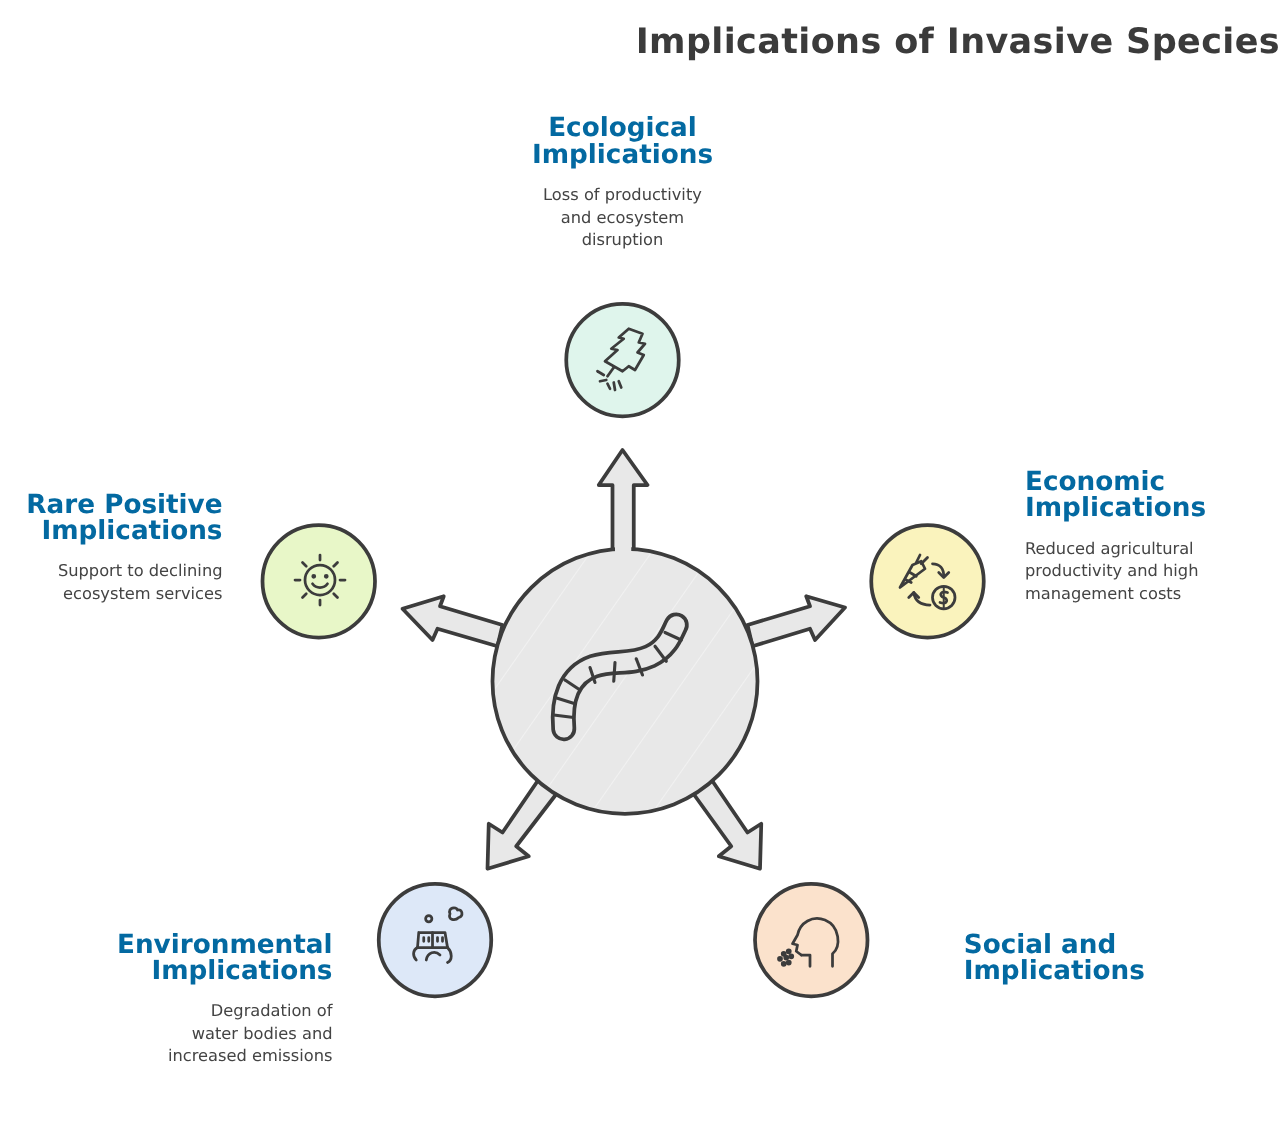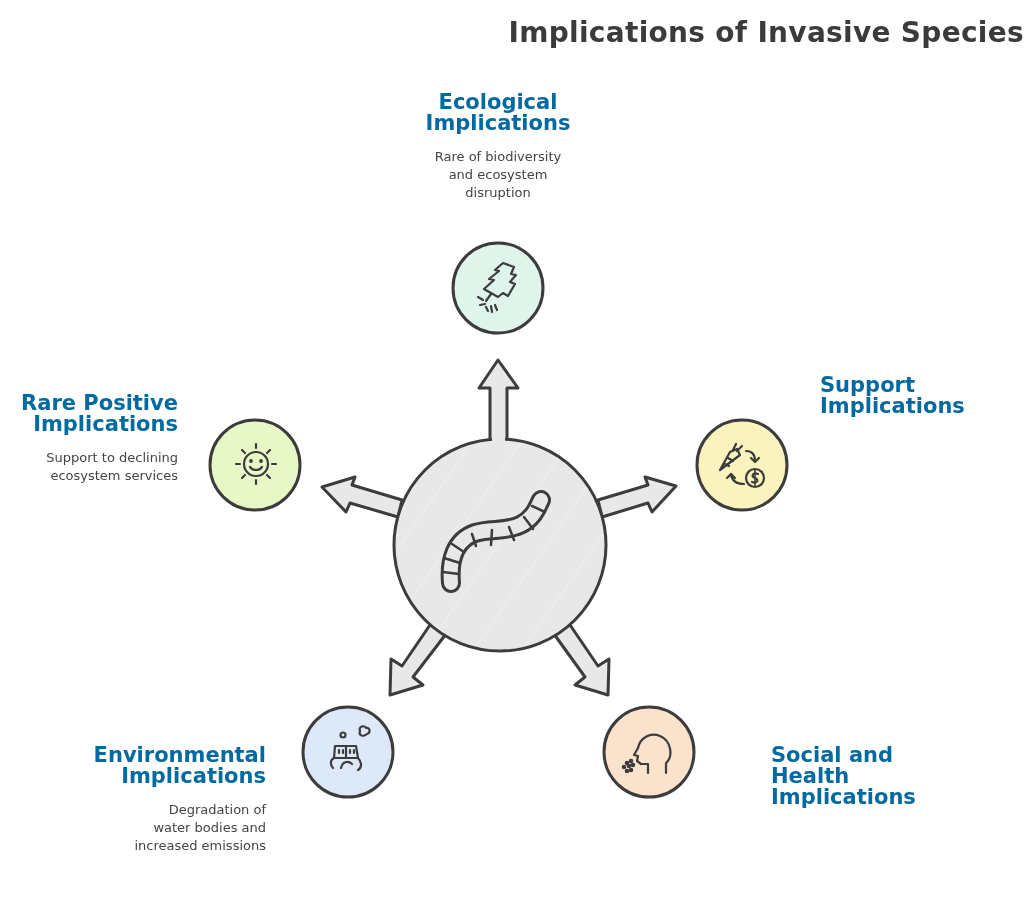--- a/index.html
+++ b/index.html
@@ -144,30 +144,35 @@
     </g>
   </g>
 </svg>
 
 <div class="label center" style="left:398px; top:92px; width:200px;">
   <div class="head">
     <div>Ecological</div>
     <div>Implications</div>
   </div>
   <div class="desc">
-    <div>Rare of biodiversity</div>
+    <div>Loss of productivity</div>
     <div>and ecosystem</div>
     <div>disruption</div>
   </div>
 </div>
 
 <div class="label right" style="left:820px; top:375px; width:200px;">
   <div class="head">
-    <div>Support</div>
-    <div>Implications</div>
+    <div>Economic</div>
+    <div>Implications</div>
+  </div>
+  <div class="desc">
+    <div>Reduced agricultural</div>
+    <div>productivity and high</div>
+    <div>management costs</div>
   </div>
 </div>
 
 <div class="label left" style="left:0px; top:393px; width:178px;">
   <div class="head">
     <div>Rare Positive</div>
     <div>Implications</div>
   </div>
   <div class="desc">
     <div>Support to declining</div>
@@ -183,16 +188,15 @@
   <div class="desc">
     <div>Degradation of</div>
     <div>water bodies and</div>
     <div>increased emissions</div>
   </div>
 </div>
 
 <div class="label right" style="left:731px; top:745px; width:200px;margin-left:40px;">
   <div class="head">
     <div>Social and</div>
-    <div>Health</div>
     <div>Implications</div>
   </div>
 </div>
 
 </body></html>

